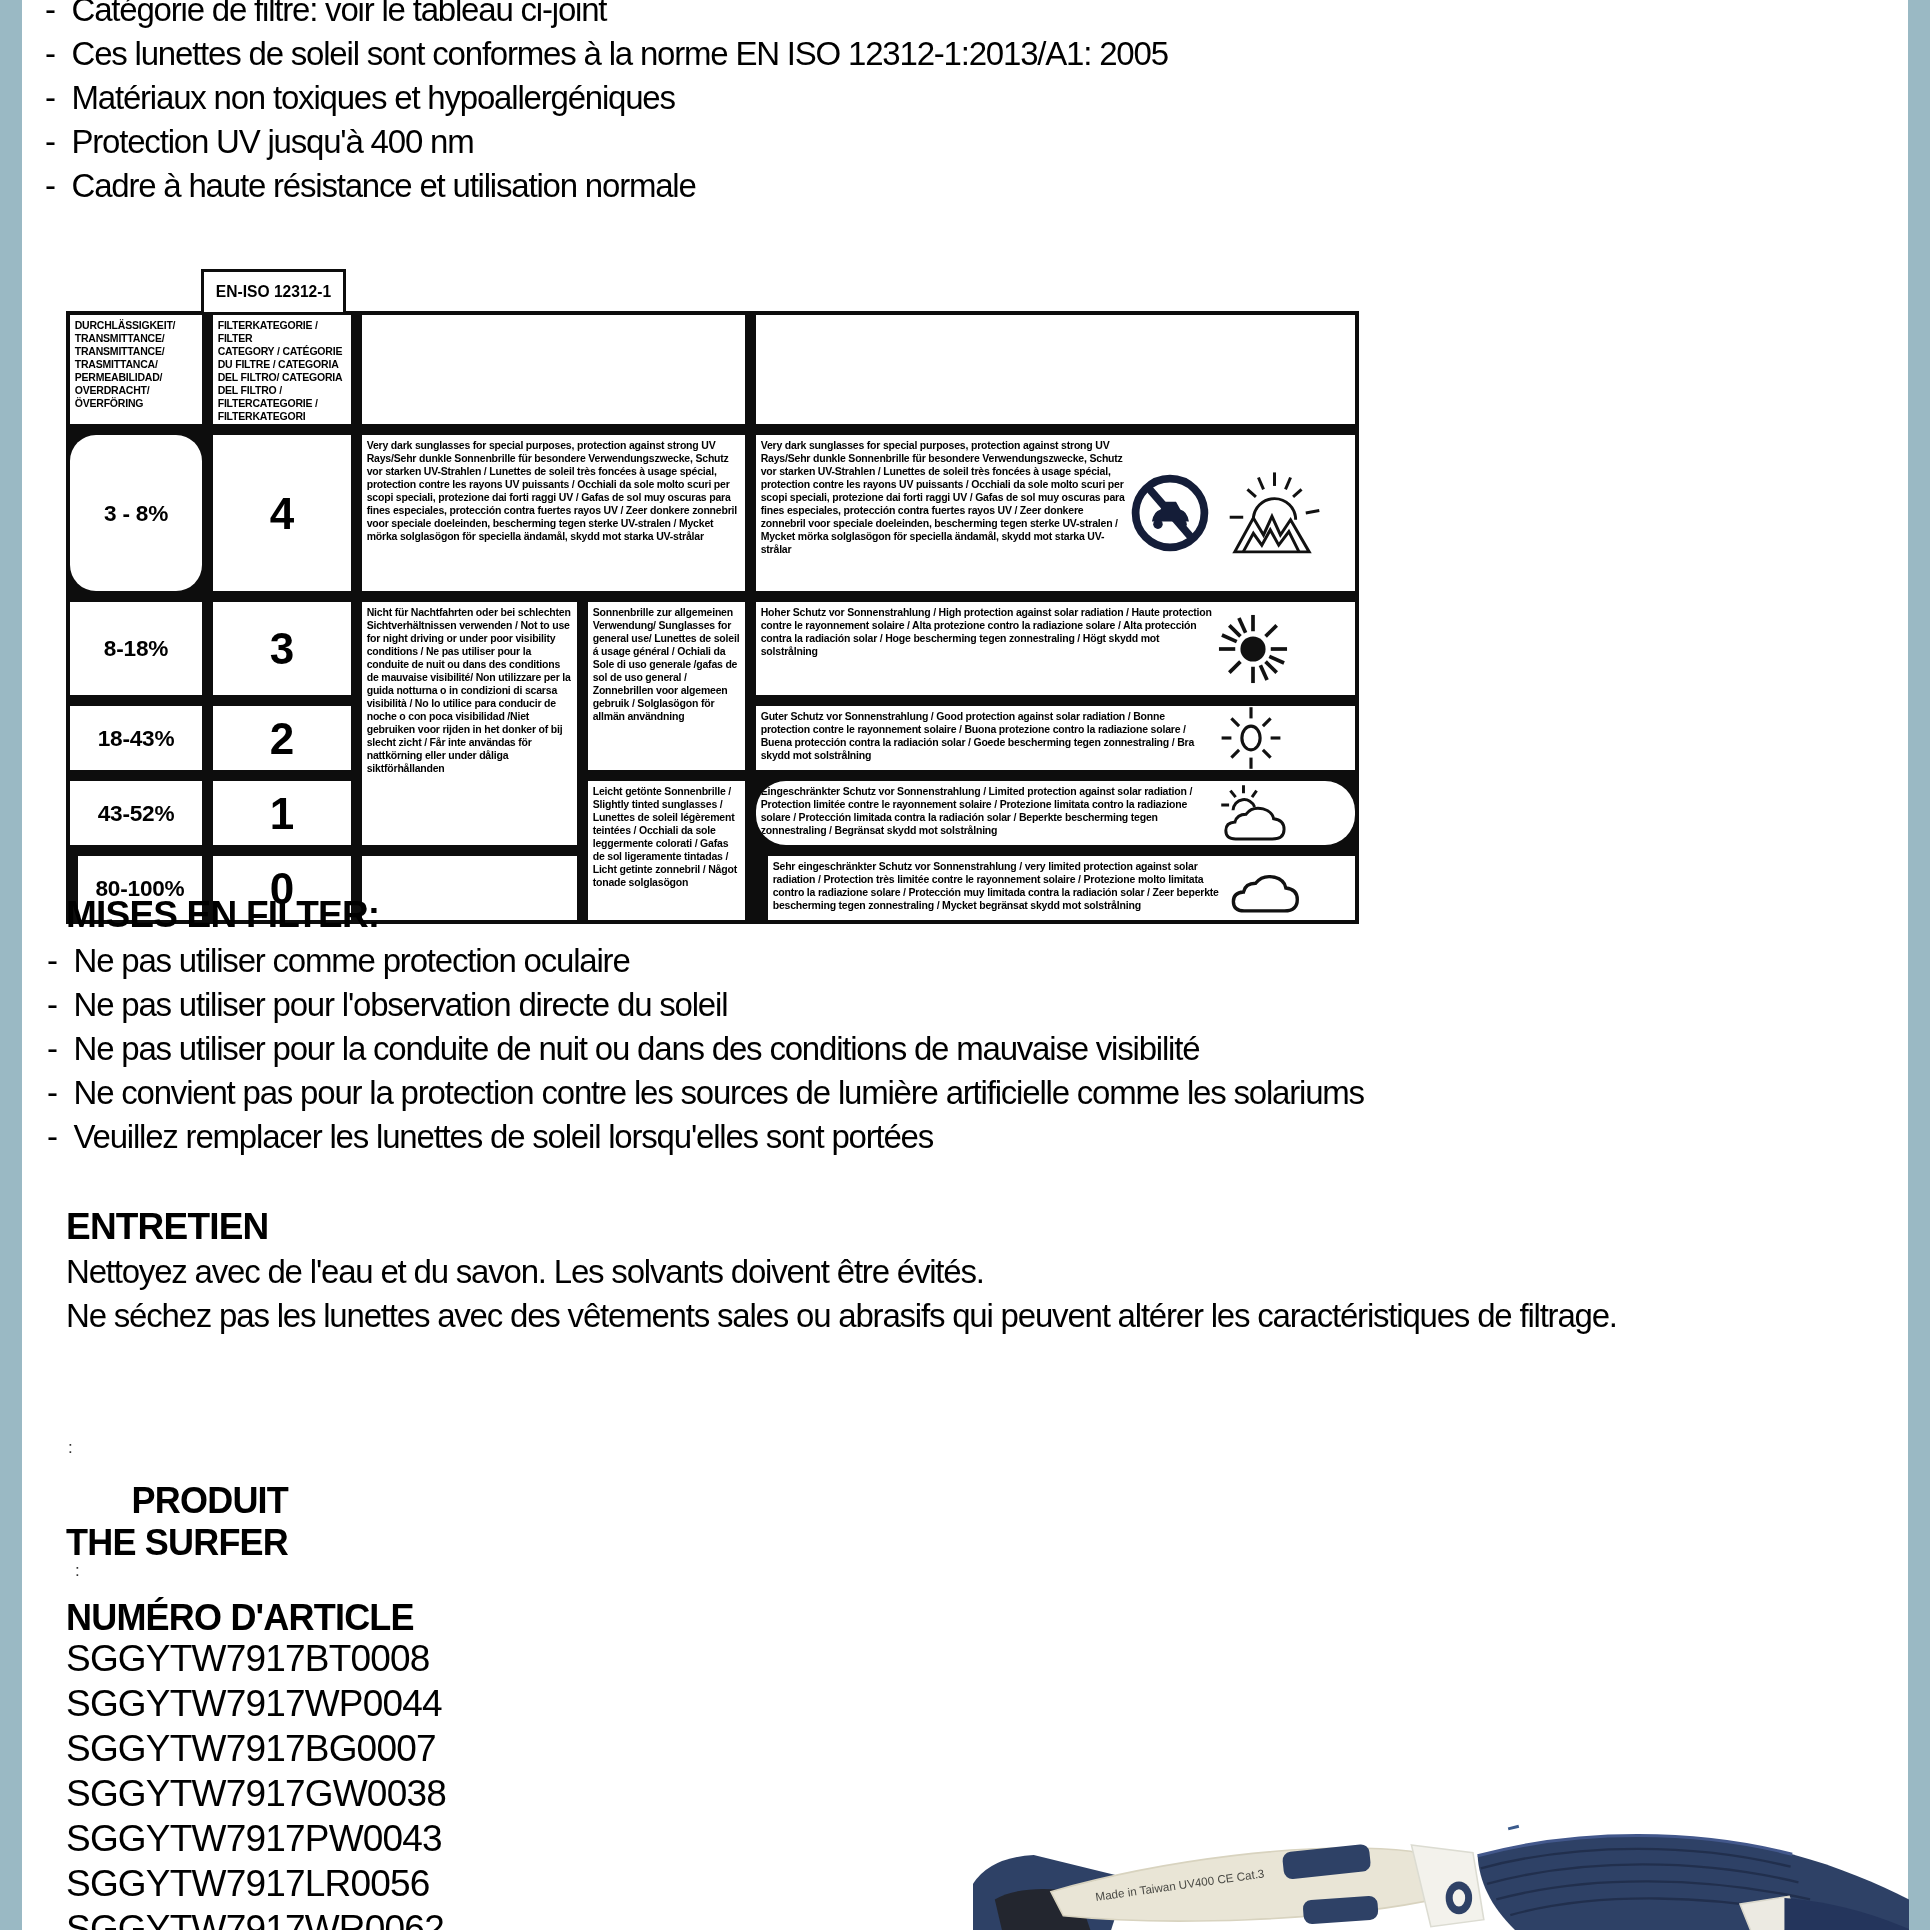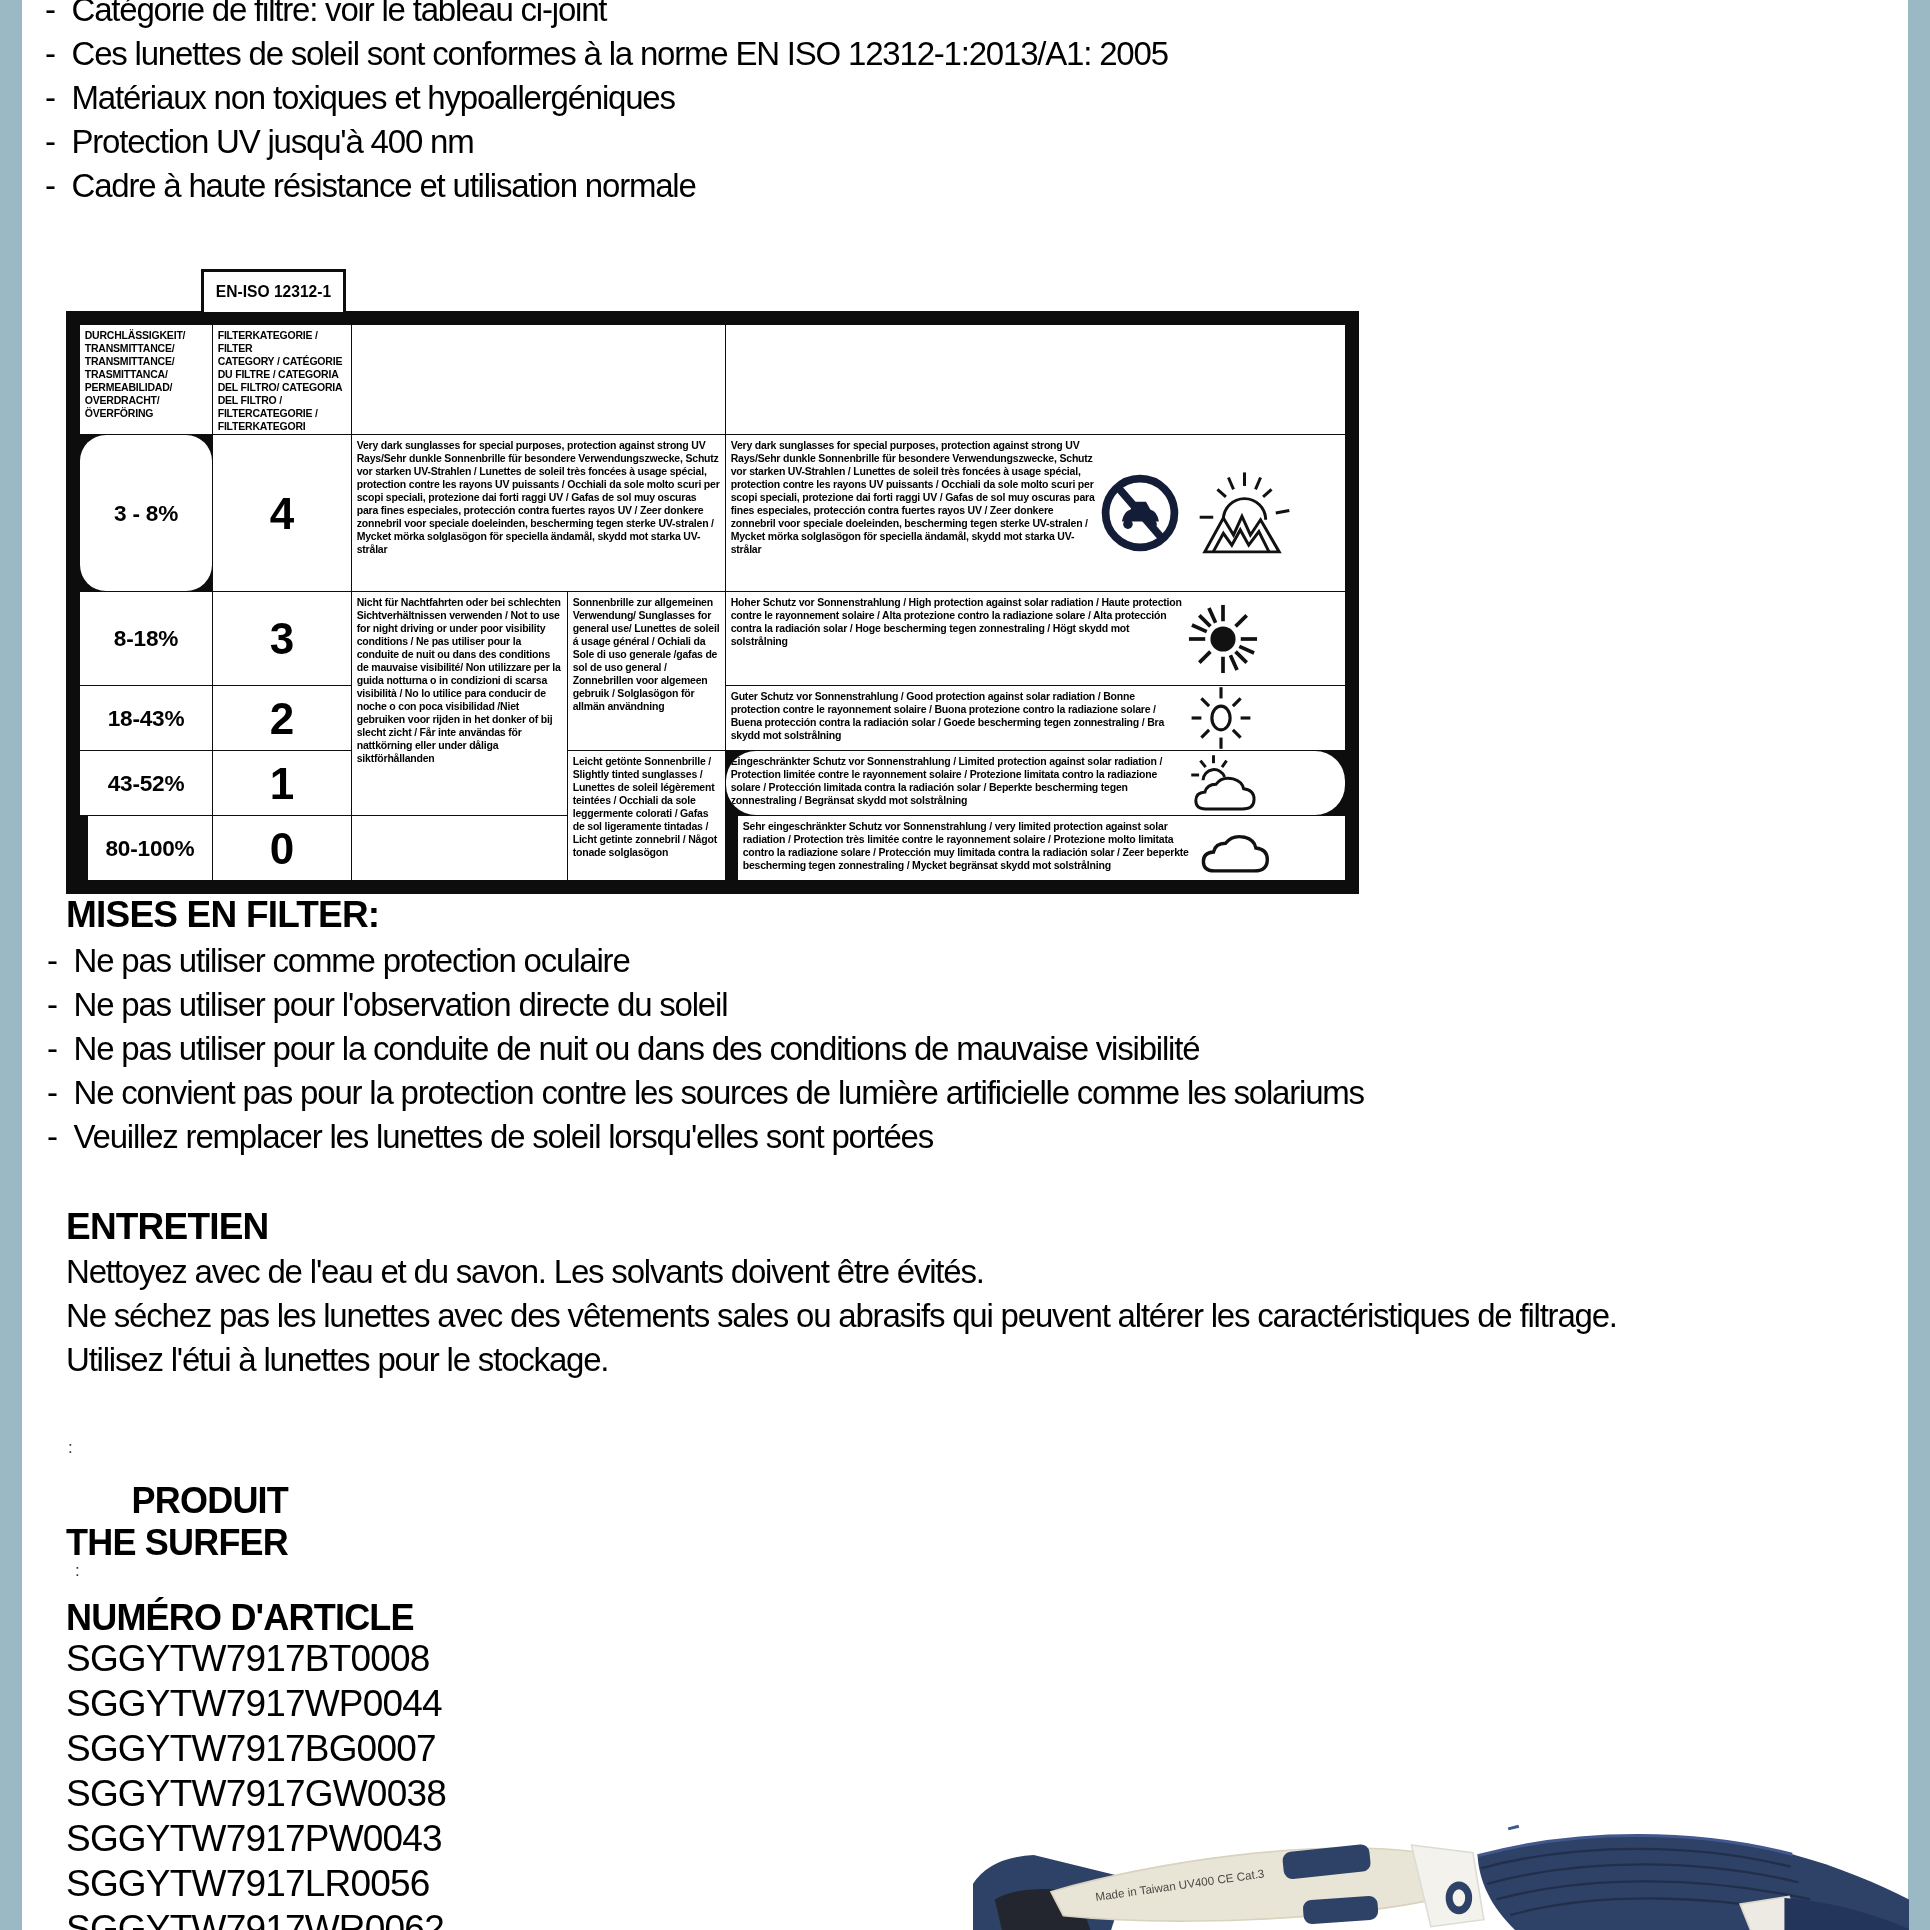--- a/index.html
+++ b/index.html
@@ -27,21 +27,21 @@
   #article-title{position:absolute;left:66px;top:1597px;}
   #article-list{position:absolute;left:66px;top:1636px;font-size:37px;letter-spacing:-0.8px;line-height:45px;}
 
   
   #eniso-box{position:absolute;left:201px;top:269px;width:139px;height:40px;border:3.1px solid #0d0d0d;
              background:#fff;display:flex;align-items:center;justify-content:center;
              font-size:15.6px;font-weight:700;z-index:3;}
   #filter-table{position:absolute;left:66px;top:311px;width:1293px;display:grid;
       grid-template-columns:132px 138px 215px 157px 1fr;
       grid-template-rows:109px 156px 93px 64px 64px 64px;
-      background:#0d0d0d;padding:14px;gap:1px;box-sizing:border-box;}
+      background:#0d0d0d;padding:4px;gap:11px;box-sizing:border-box;}
   .cell{background:#fff;overflow:hidden;box-sizing:border-box;padding:3.9px 4.7px;
         font-size:10.5px;line-height:13px;font-weight:700;letter-spacing:-0.2px;}
   .preline{white-space:pre-line;}
   .cell.center{display:flex;align-items:center;justify-content:center;padding:0;}
   .pct{font-size:22.6px;font-weight:700;}
   .cat-digit{font-size:44px;font-weight:700;}
   .rightcell{display:flex;align-items:flex-start;}
   .rightcell .txt{width:455px;flex:0 0 auto;}
   .rightcell .iconbox{margin-left:auto;margin-right:97px;display:flex;gap:15.6px;align-items:center;height:100%;}
   .rightcell.r4 .txt{width:366px;}
@@ -265,21 +265,20 @@
   <div class="bullet">
       <span class="dash">-</span>
       <span>Veuillez remplacer les lunettes de soleil lorsqu'elles sont portées</span>
     </div>
 </div>
 
 <div id="care-title" class="h1">ENTRETIEN</div>
 <div id="care-body" class="bigtext">
   <div>Nettoyez avec de l'eau et du savon. Les solvants doivent être évités.</div>
   <div>Ne séchez pas les lunettes avec des vêtements sales ou abrasifs qui peuvent altérer les caractéristiques de filtrage.</div>
-  <div>Utilisez l'étui à lunettes pour le stockage.</div>
 </div>
 <div id="colon-1" class="colon-mark">:</div>
 
 <div id="product-block">
   <div class="h2">PRODUIT</div>
   <div class="h2">THE SURFER</div>
 </div>
 <div id="colon-2" class="colon-mark">:</div>
 
 <div id="article-title" class="h2">NUMÉRO D'ARTICLE</div>

